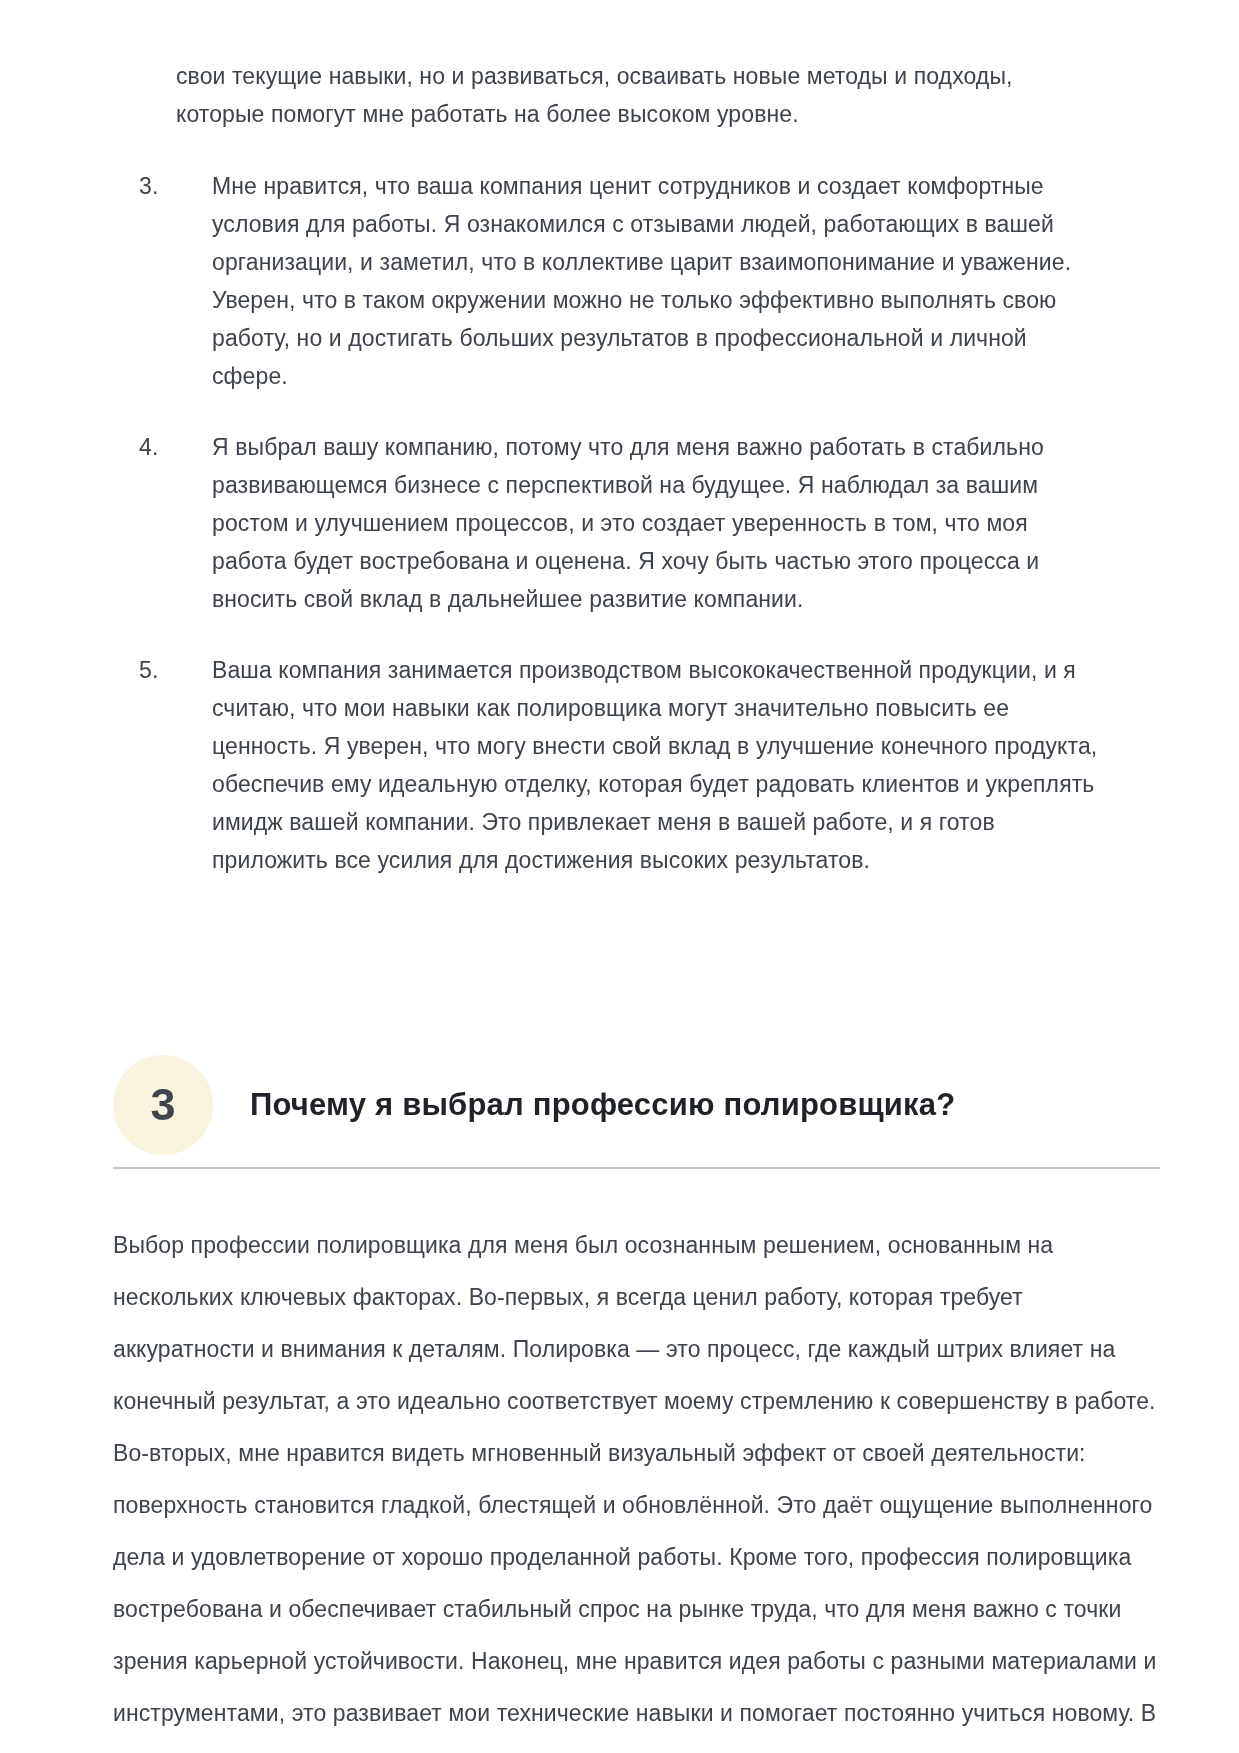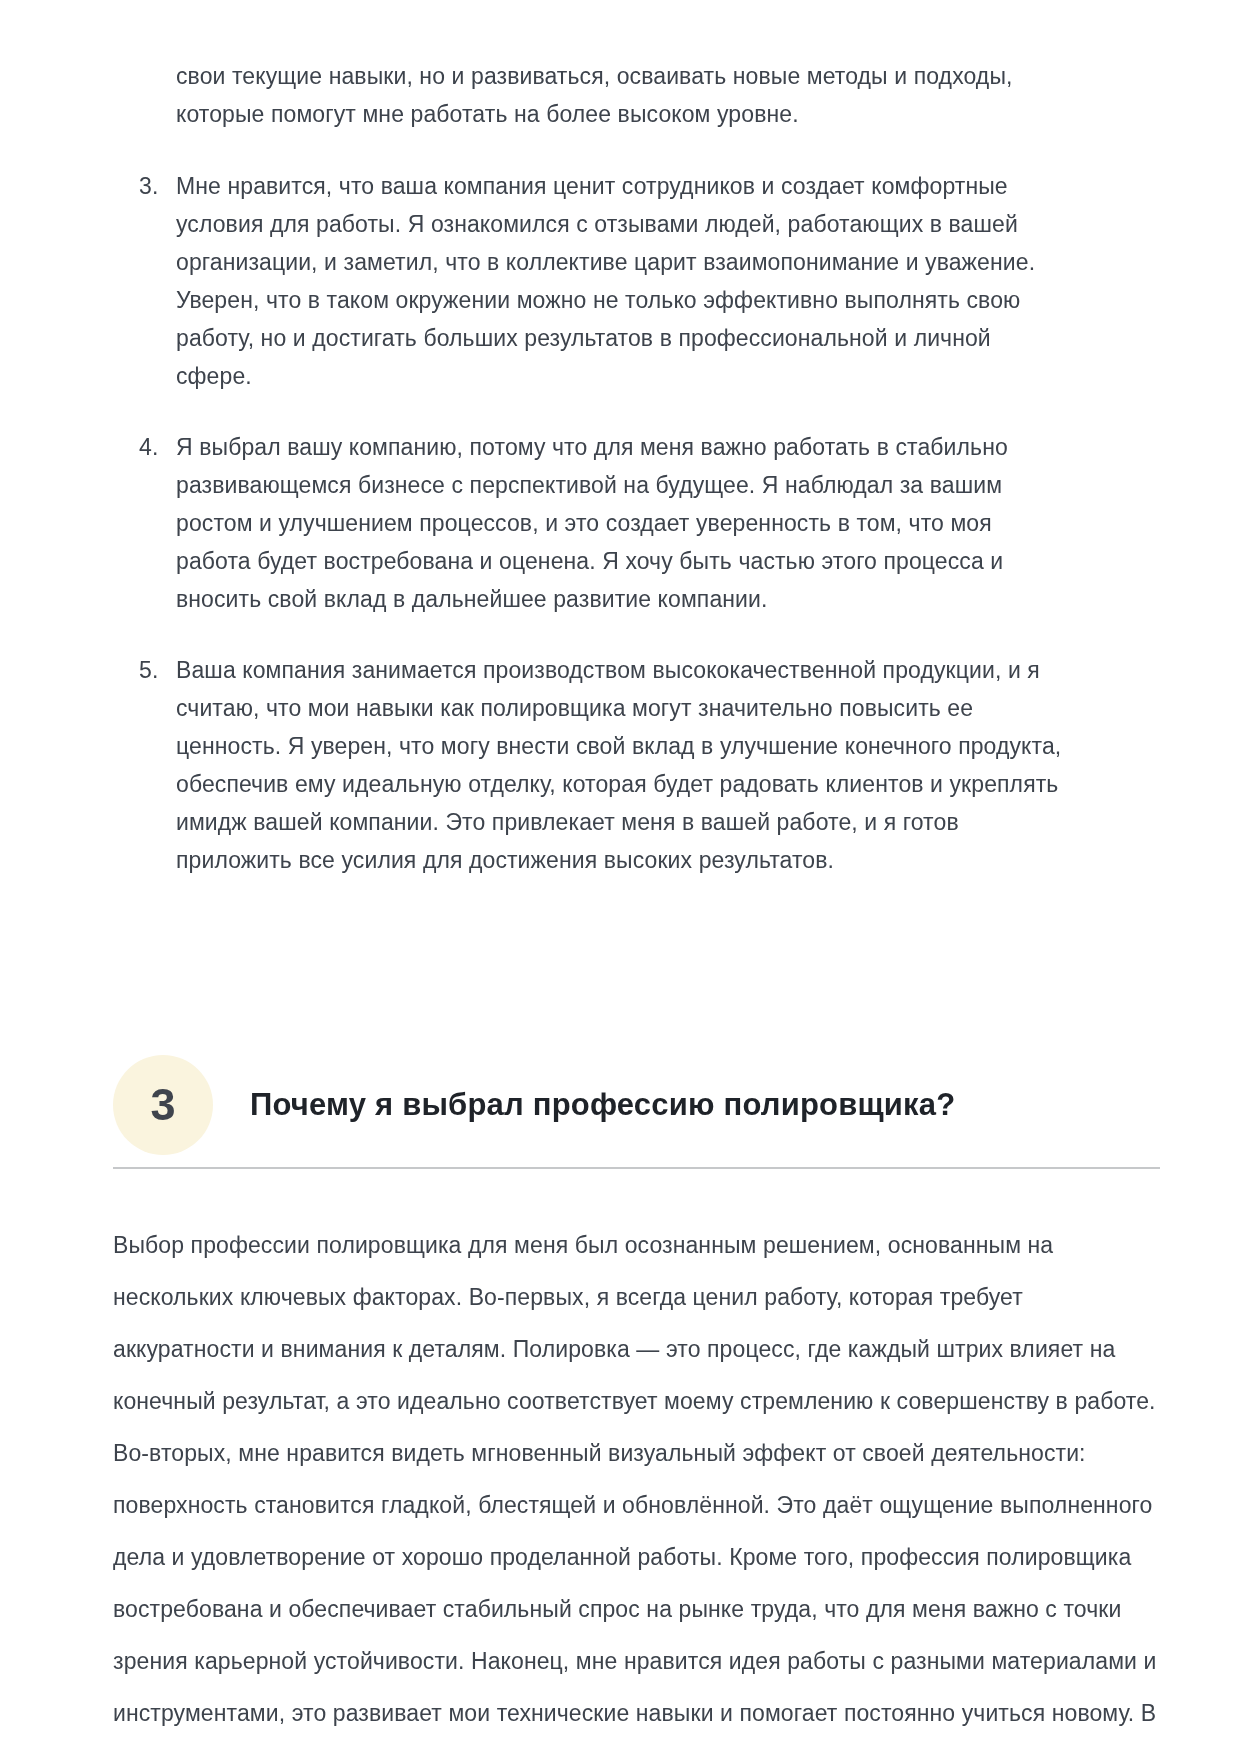--- a/index.html
+++ b/index.html
@@ -43,20 +43,21 @@
     align-items:flex-start;
     margin-bottom:33px;
   }
   .li:last-child{margin-bottom:0;}
   .num{
     flex:0 0 37px;
     width:37px;
   }
   .litext{
     max-width:886px;
+    margin-left:36px;
   }
   
   .section-header{
     margin-top:176px;
     display:flex;
     align-items:center;
   }
   .badge{
     flex:0 0 100px;
     width:100px;

